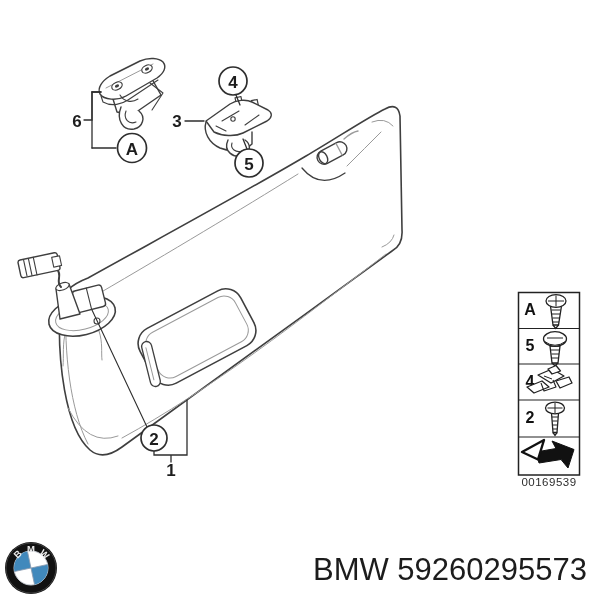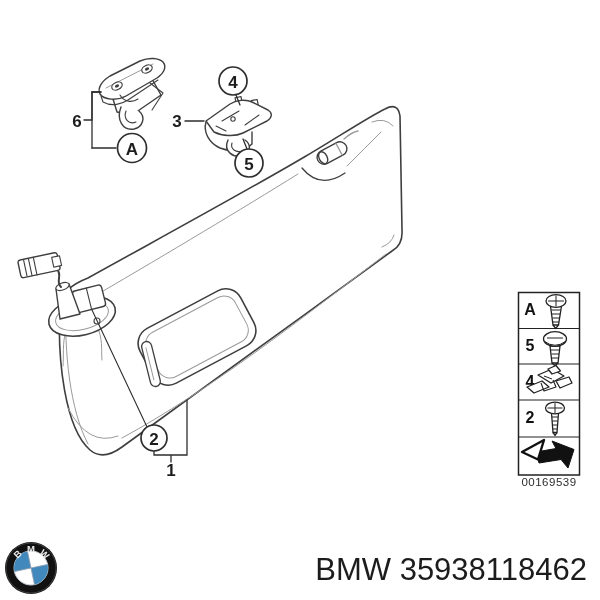--- a/index.html
+++ b/index.html
@@ -224,15 +224,15 @@
         <path d="M 10,27 L 44,27 M 27,10 L 27,44" stroke="#8a9bb0" stroke-width="0.8" fill="none"></path>
       </g>
       <g fill="#ececec" font-size="9.5" font-weight="bold" text-anchor="middle">
         <text transform="translate(27,27) rotate(-44) translate(0,-19.5)" dominant-baseline="central">B</text>
         <text transform="translate(27,27) translate(0,-19.5)" dominant-baseline="central">M</text>
         <text transform="translate(27,27) rotate(44) translate(0,-19.5)" dominant-baseline="central">W</text>
       </g>
     </svg>
   </div>
 
-  <div id="footer-part">BMW 35938118462</div>
+  <div id="footer-part">BMW 59260295573</div>
 
 </div>
 
 </body></html>

